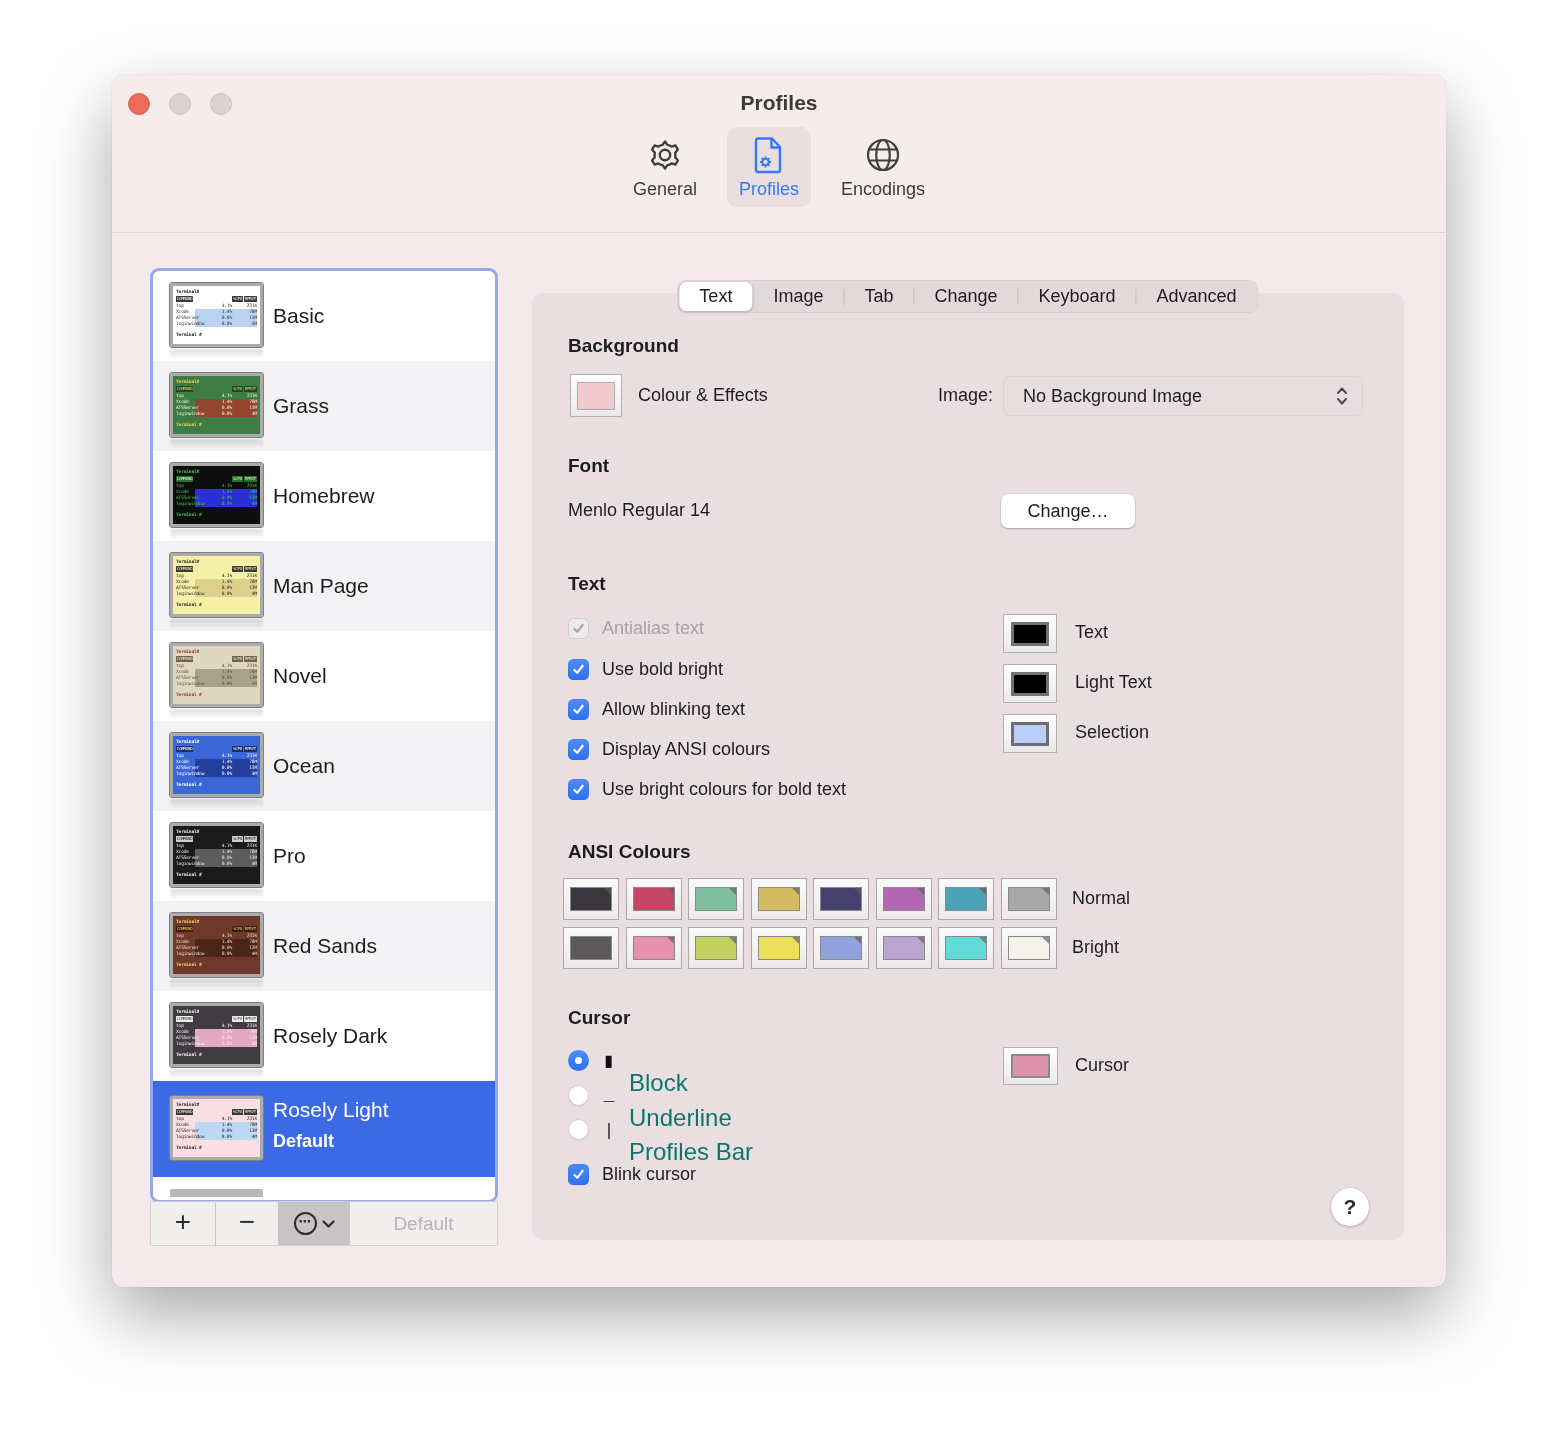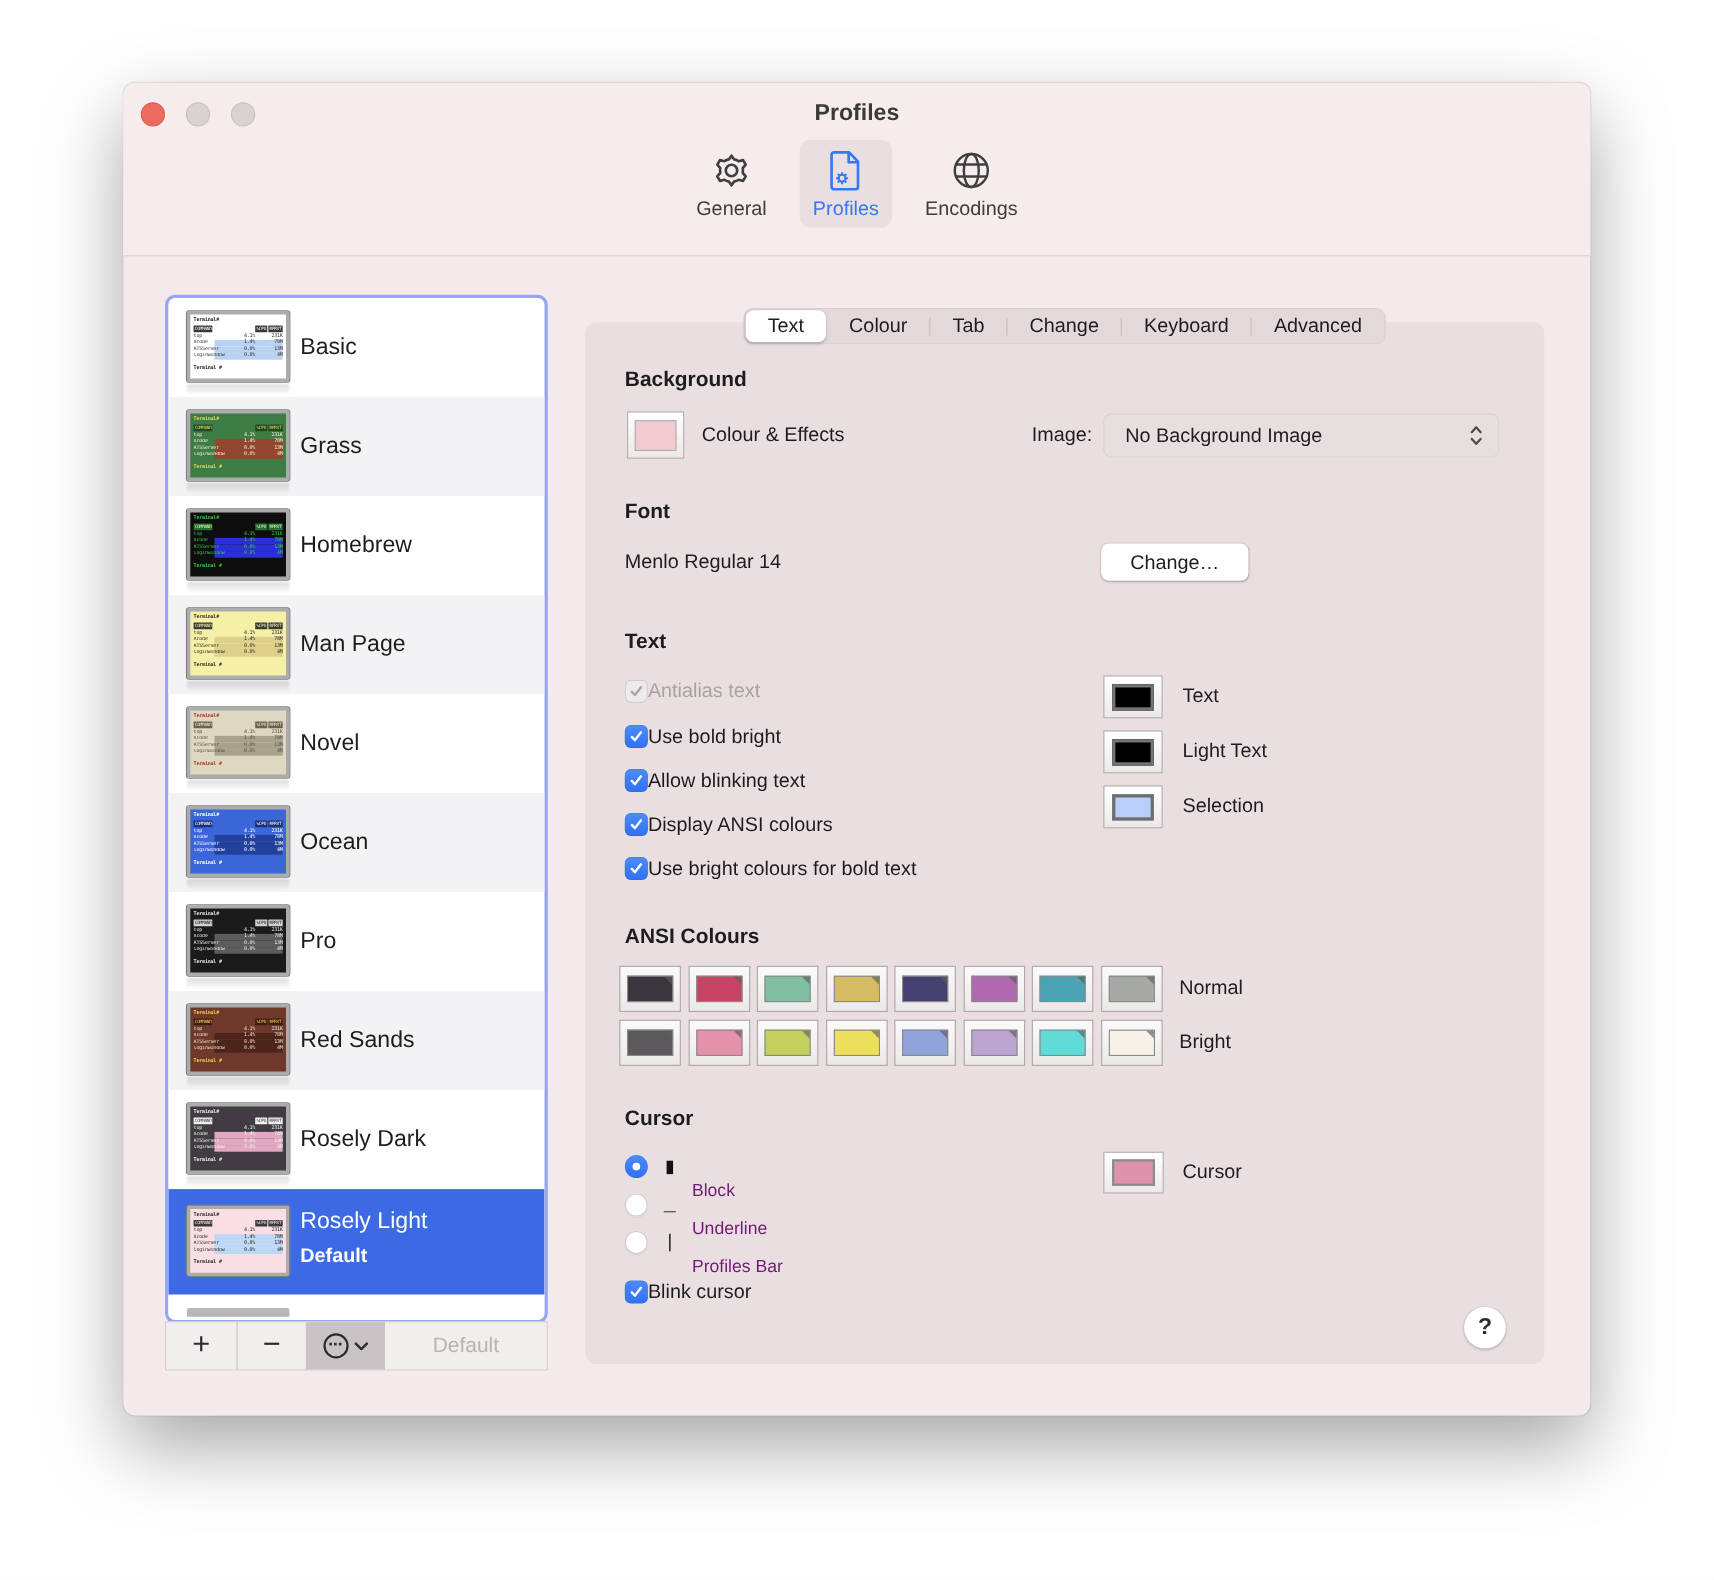--- a/index.html
+++ b/index.html
@@ -70,34 +70,34 @@
   .well { position:absolute; background:linear-gradient(#ffffff,#ebe8e8); border:1px solid #b5afb0; display:flex; align-items:center; justify-content:center; }
   .well .sw { position:relative; }
 
   
   .dropdown { position:absolute; left:471px; top:83px; width:360px; height:40px; background:#e7dedf; border:1px solid #ddd2d3; border-radius:7px; display:flex; align-items:center; padding:0 14px 0 19px; }
   .dropdown .dval { flex:1; font-size:18px; color:#1d1d1f; }
 
   .btn { position:absolute; background:#ffffff; border-radius:7px; box-shadow:0 1px 2px rgba(0,0,0,.28), 0 0 0 0.5px rgba(0,0,0,.05); display:flex; align-items:center; justify-content:center; font-size:18px; color:#1d1d1f; }
 
   
-  .cbrow { position:absolute; left:36px; display:flex; align-items:center; gap:0; height:24px; }
+  .cbrow { position:absolute; left:36px; display:flex; align-items:center; gap:13px; height:24px; }
   .cb { width:21px; height:21px; border-radius:5.5px; background:linear-gradient(#4c8cf8,#3070f4); display:flex; align-items:center; justify-content:center; box-shadow:inset 0 0 0 0.5px rgba(0,0,0,.1); }
   .cb svg { display:block; }
   .cbrow.disabled .cb { background:#eceaea; box-shadow:inset 0 0 0 1px #d2cccc; }
   .cblabel { font-size:18px; color:#1d1d1f; }
   .cbrow.disabled .cblabel { color:#a8a2a3; }
 
   
   .radiorow { position:absolute; left:36px; display:flex; align-items:center; gap:12px; height:24px; }
   .radio { width:21px; height:21px; border-radius:50%; background:#ffffff; box-shadow:inset 0 0 0 1px #d0c9ca, 0 1px 1px rgba(0,0,0,.08); }
   .radio.on { background:linear-gradient(#4c8cf8,#2f6ff4); box-shadow:none; position:relative; }
   .radio.on::after { content:""; position:absolute; left:7px; top:7px; width:7px; height:7px; border-radius:50%; background:#fff; }
   .rglyph { width:16px; text-align:center; color:#111; }
-  .rlabel { font-size:16px; color:#701a75;margin-top:46px; }
+  .rlabel { font-size:24px; color:#0f766e;margin-top:46px; }
 
   .help { position:absolute; left:799px; top:895px; width:38px; height:38px; border-radius:50%; background:#fff; box-shadow:0 1px 3px rgba(0,0,0,.25), 0 0 0 0.5px rgba(0,0,0,.05); display:flex; align-items:center; justify-content:center; font-size:21px; font-weight:bold; color:#2c2c2c; }
 
   .ansirow { position:absolute; display:flex; gap:6.5px; }
   .ansi-well { width:56px; height:42px; background:linear-gradient(#fbfafa,#ebe8e8); border:1px solid #aca7a8; display:flex; align-items:center; justify-content:center; }
   .ansi-sw { width:42px; height:24px; border:1px solid #8a8888; position:relative; }
   .ansi-sw::after { content:""; position:absolute; right:0; top:0; border-style:solid; border-width:0 7px 7px 0; border-color:transparent #5f5d5eaa transparent transparent; }
 </style>
 </head>
 <body>
@@ -532,21 +532,21 @@
           <path d="M1.5 1.5 L6.5 6.5 L11.5 1.5" fill="none" stroke="#2c2c2c" stroke-width="2.2" stroke-linecap="round" stroke-linejoin="round"></path>
         </svg>
     </div>
     <div class="seg def">Default</div>
   </div>
 
   <div class="panel">
     <div class="tabs">
         <div class="tab sel">Text</div>
         <div class="tabdiv" style="visibility: hidden;"></div>
-        <div class="tab">Colour</div>
+        <div class="tab">Image</div>
         <div class="tabdiv"></div>
         <div class="tab">Tab</div>
         <div class="tabdiv"></div>
         <div class="tab">Change</div>
         <div class="tabdiv"></div>
         <div class="tab">Keyboard</div>
         <div class="tabdiv"></div>
         <div class="tab">Advanced</div>
       </div>
 

